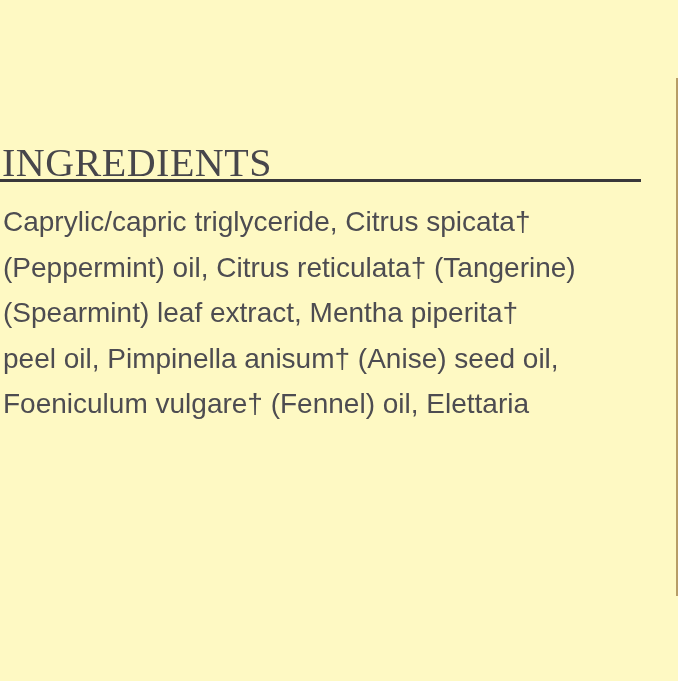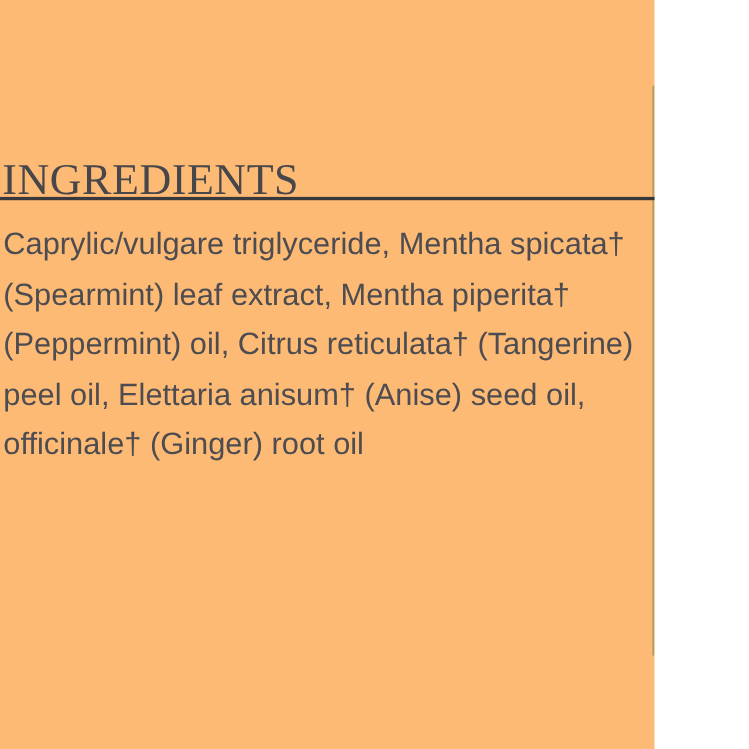--- a/index.html
+++ b/index.html
@@ -2,23 +2,23 @@
 <html><head>
 <meta charset="utf-8">
 <style>
   html, body {
     margin: 0;
     padding: 0;
     background: #ffffff;
   }
   .page {
     position: relative;
-    width: 595px;
+    width: 678px;
     height: 681px;
-    background: #fdba74;
+    background: #fef9c3;
     overflow: hidden;
     font-family: "Liberation Sans", sans-serif;
   }
   .accent-line {
     position: absolute;
     right: 0;
     top: 78px;
     width: 2px;
     height: 518px;
     background: #b79d66;
@@ -64,21 +64,21 @@
 <div class="page">
 
   <div class="accent-line" style="background: rgb(183, 157, 102);"></div>
 
   <h1 class="heading" style="color: rgb(71, 70, 75);">INGREDIENTS</h1>
 
   <div class="divider" style="background: rgb(57, 56, 59);"></div>
 
   <div class="body-text" style="color: rgb(77, 76, 81);">
     <div>
-        <div class="line">Caprylic/vulgare triglyceride, Mentha spicata†</div>
+        <div class="line">Caprylic/capric triglyceride, Citrus spicata†</div>
+        <div class="line">(Peppermint) oil, Citrus reticulata† (Tangerine)</div>
         <div class="line">(Spearmint) leaf extract, Mentha piperita†</div>
-        <div class="line">(Peppermint) oil, Citrus reticulata† (Tangerine)</div>
-        <div class="line">peel oil, Elettaria anisum† (Anise) seed oil,</div>
-        <div class="line">officinale† (Ginger) root oil</div>
+        <div class="line">peel oil, Pimpinella anisum† (Anise) seed oil,</div>
+        <div class="line">Foeniculum vulgare† (Fennel) oil, Elettaria</div>
       </div>
   </div>
 
 </div>
 
 </body></html>

